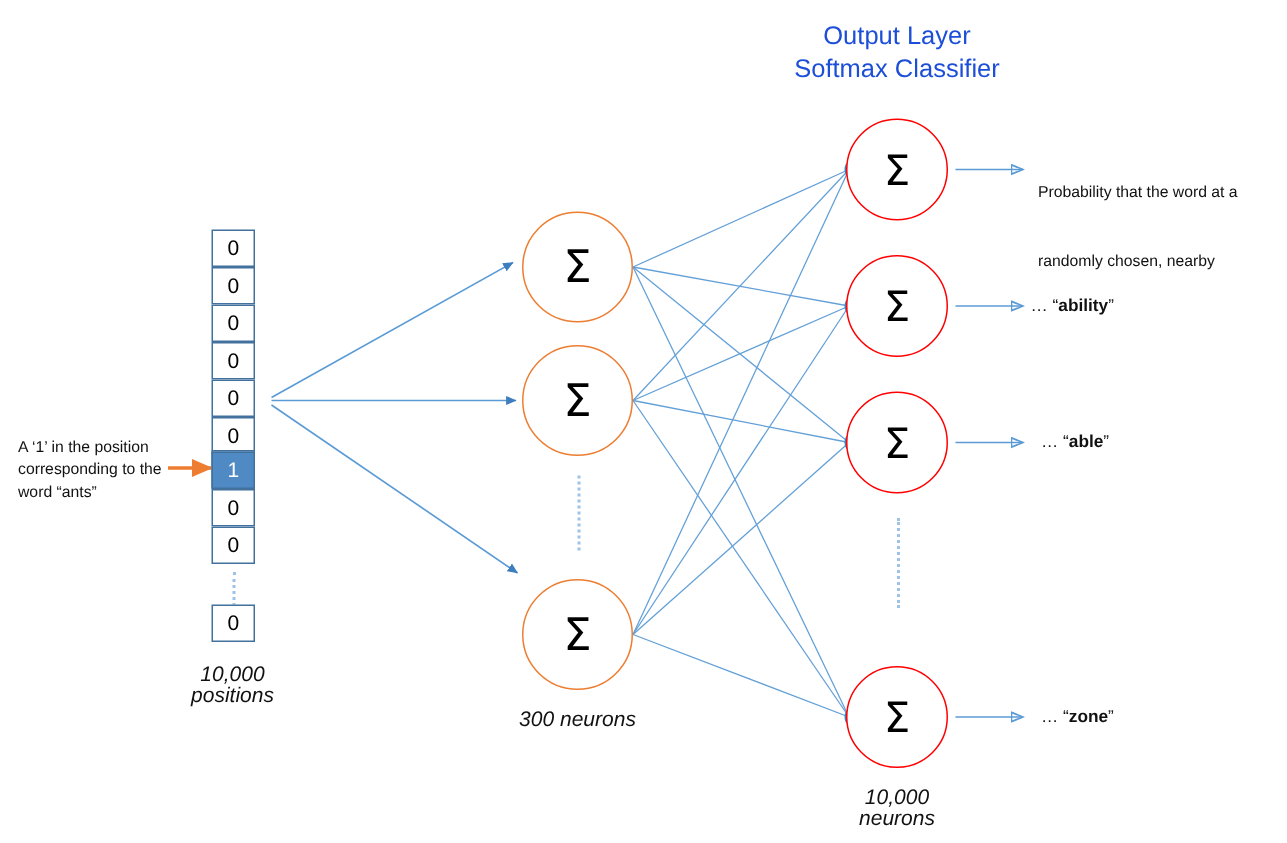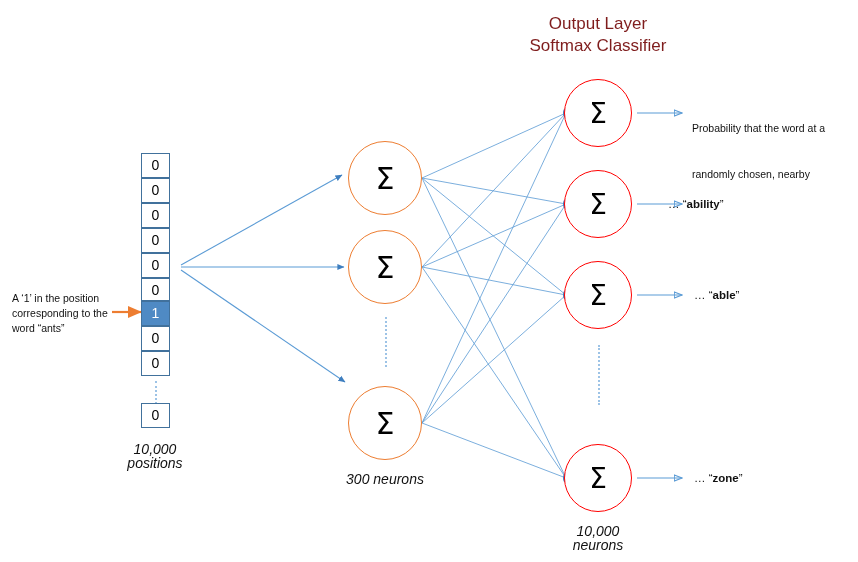--- a/index.html
+++ b/index.html
@@ -26,21 +26,21 @@
     height: 562px;
     pointer-events: none;
   }
   .lbl {
     position: absolute;
     white-space: pre;
     line-height: 1.22;
   }
   .title-hdr {
     font-size: 17px;
-    color: #7f1d1d;
+    color: #1d4ed8;
     text-align: center;
   }
   .note-ital {
     font-style: italic;
     font-size: 14px;
     text-align: center;
     color: #111;
     line-height: 1.35;
   }
   .ann {
@@ -201,19 +201,19 @@
   <div class="neuron out-n" style="left:564px; top:444px;">Σ</div>
 
   <div class="lbl note-ital" style="left:548px; top:522px; width:100px;">10,000</div>
   <div class="lbl note-ital" style="left:548px; top:536px; width:100px;">neurons</div>
 
   <div class="lbl ann" style="left:692px; top:91px; width:160px;">
     <div>Probability that the word at a</div>
     <div>randomly chosen, nearby</div>
   </div>
 
-  <div class="lbl outlabel" style="left:668px; top:197px;"><span>… “</span><b>ability</b><span>”</span></div>
+  <div class="lbl outlabel" style="left:687px; top:197px;"><span>… “</span><b>ability</b><span>”</span></div>
 
   <div class="lbl outlabel" style="left:694px; top:288px;"><span>… “</span><b>able</b><span>”</span></div>
 
   <div class="lbl outlabel" style="left:694px; top:471px;"><span>… “</span><b>zone</b><span>”</span></div>
 
 </div>
 
 </body></html>

